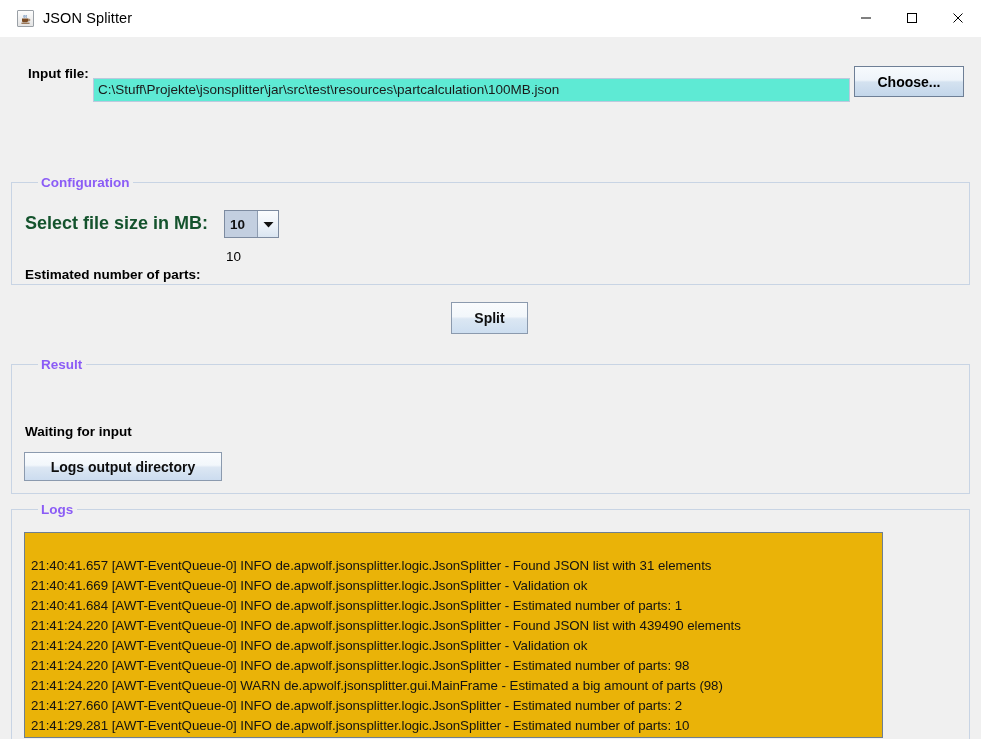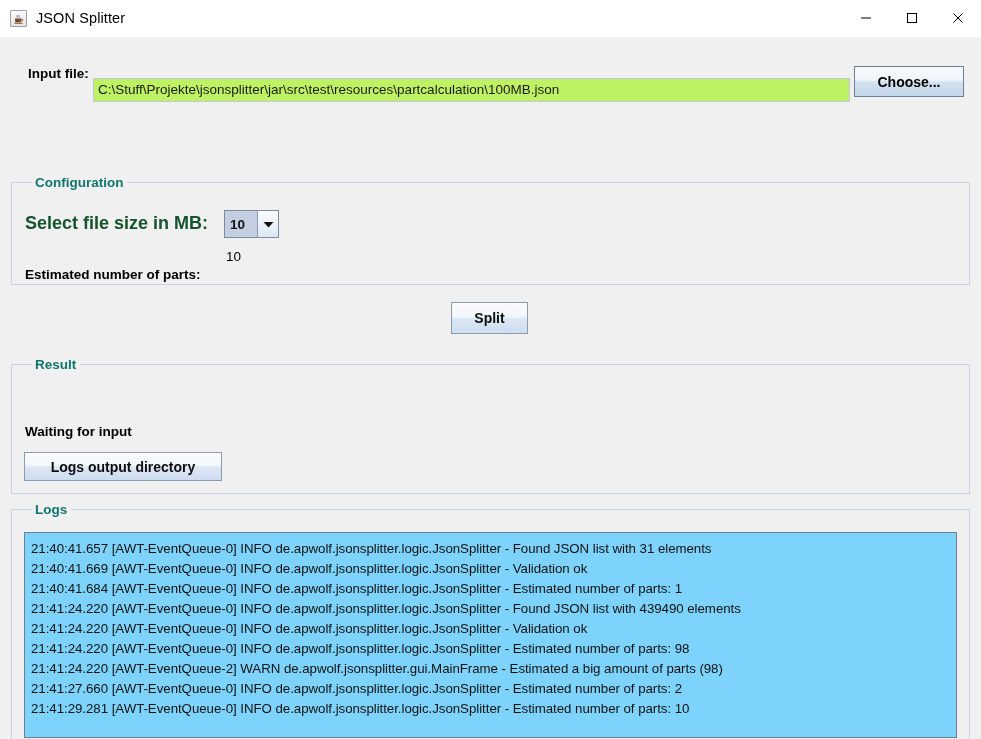--- a/index.html
+++ b/index.html
@@ -20,21 +20,21 @@
     height: 36px;
     background: #ffffff;
     display: flex;
     align-items: center;
     border-bottom: 1px solid #ffffff;
     position: relative;
   }
   .title-left {
     display: flex;
     align-items: center;
-    padding-left: 10px;
+    padding-left: 17px;
     gap: 9px;
   }
   .app-icon {
     width: 17px;
     height: 17px;
     position: relative;
     border: 1px solid #9aa0a6;
     background: linear-gradient(180deg,#fdfdfd 0%, #e4e4e4 100%);
     box-sizing: border-box;
     border-radius: 1px;
@@ -86,21 +86,21 @@
     font-size: 13.5px;
     font-weight: bold;
     color: #000;
   }
   .path-field {
     position: absolute;
     left: 93px;
     top: 41px;
     width: 757px;
     height: 24px;
-    background: #bef264;
+    background: #5eead4;
     border: 1px solid #bcc9de;
     box-sizing: border-box;
     font-size: 13.5px;
     color: #1a1a1a;
     padding: 0 4px;
     line-height: 22px;
     white-space: nowrap;
     overflow: hidden;
   }
   .choose-btn {
@@ -124,26 +124,26 @@
   
   .panel {
     position: absolute;
     border: 1px solid #c8d4e4;
     box-sizing: border-box;
     background: transparent;
   }
   .panel-title {
     position: absolute;
     top: -8px;
-    left: 20px;
+    left: 26px;
     background: #f0f0f0;
     padding: 0 4px 0 3px;
     font-size: 13.5px;
     font-weight: bold;
-    color: #0f766e;
+    color: #8b5cf6;
   }
 
   #config-panel { left: 11px; top: 145px; width: 959px; height: 103px; }
   #result-panel { left: 11px; top: 327px; width: 959px; height: 130px; }
   #logs-panel   { left: 11px; top: 472px; width: 959px; height: 242px; }
 
   .cfg-label-1 {
     position: absolute; left: 13px; top: 30px;
     font-size: 18px; font-weight: bold; color: #14532d;
   }
@@ -222,26 +222,26 @@
     display: flex;
     align-items: center;
     justify-content: center;
     cursor: default;
   }
 
   
   .logs-scroll {
     position: absolute;
     left: 12px; top: 22px;
-    width: 933px; height: 206px;
-    background: #7dd3fc;
+    width: 859px; height: 206px;
+    background: #eab308;
     border: 1px solid #6e7f91;
     box-sizing: border-box;
     overflow: hidden;
-    padding: 6px 0 0 6px;
+    padding: 23px 0 0 6px;
   }
   .log-line {
     font-size: 13.3px;
     color: #121212;
     line-height: 20px;
     white-space: nowrap;
     letter-spacing: -0.05px;
   }
 </style>
 </head>
@@ -313,19 +313,19 @@
 
   <div class="panel" id="logs-panel">
     <span class="panel-title">Logs</span>
     <div class="logs-scroll" id="logs-container">
         <div class="log-line">21:40:41.657 [AWT-EventQueue-0] INFO  de.apwolf.jsonsplitter.logic.JsonSplitter - Found JSON list with 31 elements</div>
         <div class="log-line">21:40:41.669 [AWT-EventQueue-0] INFO  de.apwolf.jsonsplitter.logic.JsonSplitter - Validation ok</div>
         <div class="log-line">21:40:41.684 [AWT-EventQueue-0] INFO  de.apwolf.jsonsplitter.logic.JsonSplitter - Estimated number of parts: 1</div>
         <div class="log-line">21:41:24.220 [AWT-EventQueue-0] INFO  de.apwolf.jsonsplitter.logic.JsonSplitter - Found JSON list with 439490 elements</div>
         <div class="log-line">21:41:24.220 [AWT-EventQueue-0] INFO  de.apwolf.jsonsplitter.logic.JsonSplitter - Validation ok</div>
         <div class="log-line">21:41:24.220 [AWT-EventQueue-0] INFO  de.apwolf.jsonsplitter.logic.JsonSplitter - Estimated number of parts: 98</div>
-        <div class="log-line">21:41:24.220 [AWT-EventQueue-2] WARN  de.apwolf.jsonsplitter.gui.MainFrame - Estimated a big amount of parts (98)</div>
+        <div class="log-line">21:41:24.220 [AWT-EventQueue-0] WARN  de.apwolf.jsonsplitter.gui.MainFrame - Estimated a big amount of parts (98)</div>
         <div class="log-line">21:41:27.660 [AWT-EventQueue-0] INFO  de.apwolf.jsonsplitter.logic.JsonSplitter - Estimated number of parts: 2</div>
         <div class="log-line">21:41:29.281 [AWT-EventQueue-0] INFO  de.apwolf.jsonsplitter.logic.JsonSplitter - Estimated number of parts: 10</div>
       </div>
   </div>
 
 </div>
 
 </body></html>

